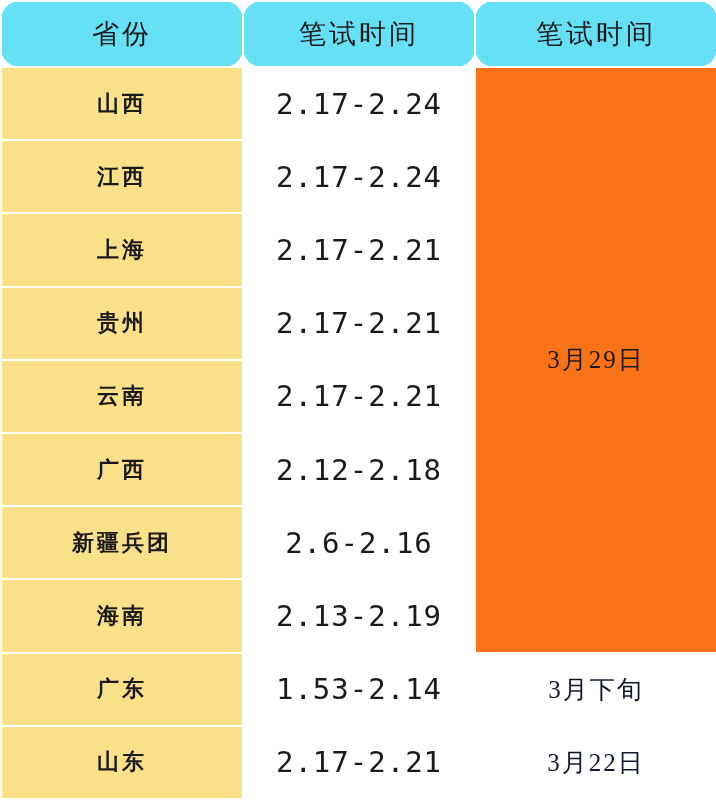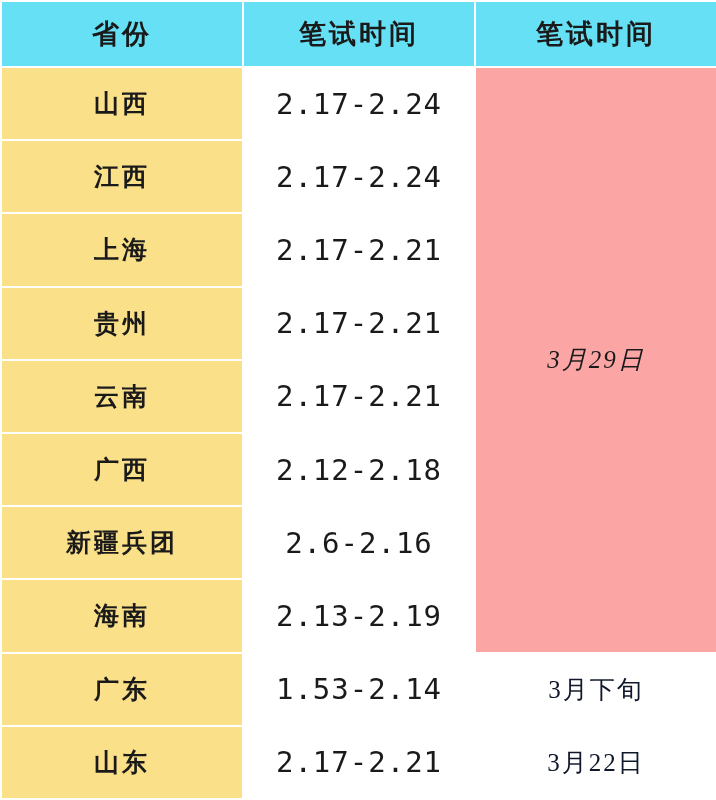--- a/index.html
+++ b/index.html
@@ -32,50 +32,50 @@
   table.exam-table td {
     border: 2px solid #ffffff;
     text-align: center;
     vertical-align: middle;
     padding: 0;
   }
   .hdr {
     background: #66e0f5;
     color: #1a1a1a;
     font-size: 27px;
-    font-weight: bold;
+    font-weight: normal;
     letter-spacing: 3px;
     height: 64px;
+    border-radius: 19px;
   }
   .cell-province {
     background: #fbe08a;
     color: #1a1a1a;
-    font-size: 25px;
+    font-size: 22px;
     font-weight: bold;
     letter-spacing: 3px;
   }
   .cell-signup {
     background: #ffffff;
     color: #1a1a1a;
     font-size: 29px;
     font-family: "DejaVu Sans Mono", "Liberation Mono", monospace;
     letter-spacing: 1px;
   }
   .cell-exam {
     background: #ffffff;
     color: #0f172a;
     font-size: 25px;
     letter-spacing: 2px;
   }
   .cell-exam-merged {
-    background: #fca5a5;
+    background: #f97316;
     color: #1a1a1a;
     font-size: 25px;
     letter-spacing: 2px;
-    font-style: italic;
   }
 </style>
 </head>
 <body>
 
 <div class="table-wrap">
   <table class="exam-table">
     <colgroup>
       <col class="col-province">
       <col class="col-signup">

